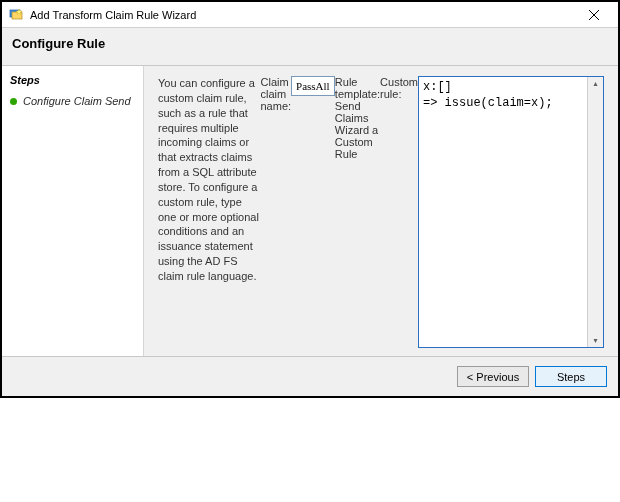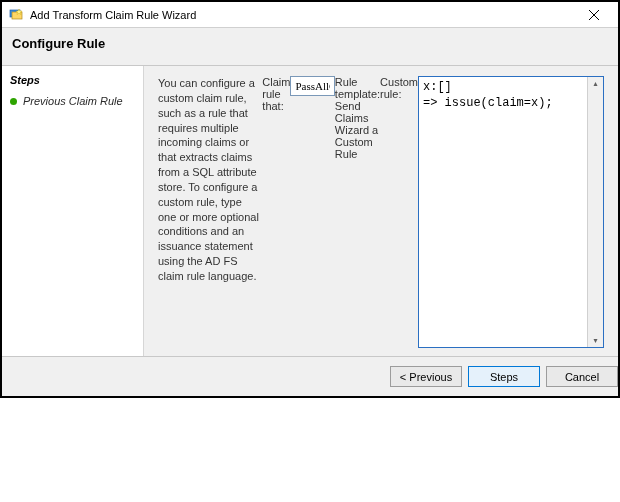--- a/index.html
+++ b/index.html
@@ -156,21 +156,21 @@
     padding: 2px 0;
     font-size: 8px;
     color: #606060;
   }
   .footer {
     height: 40px;
     border-top: 1px solid #c8c8c8;
     display: flex;
     justify-content: flex-end;
     align-items: center;
-    padding-right: 0;
+    padding-right: 11px;
     gap: 6px;
     background: #f0f0f0;
   }
   .btn {
     height: 21px;
     min-width: 72px;
     border: 1px solid #9c9c9c;
     background: #e9e9e9;
     font-family: inherit;
     font-size: 11px;
@@ -208,28 +208,28 @@
   <div class="header">
     <div class="header-title">Configure Rule</div>
   </div>
 
   <div class="body">
 
     <div class="sidebar">
       <div class="sidebar-heading">Steps</div>
       <div class="step">
         <span class="bullet"></span>
-        <span class="step-current">Previous Claim Rule</span>
+        <span class="step-current">Configure Claim Send</span>
       </div>
     </div>
 
     <div class="main">
       <div class="desc">You can configure a custom claim rule, such as a rule that requires multiple incoming claims or that extracts claims from a SQL attribute store. To configure a custom rule, type one or more optional conditions and an issuance statement using the AD FS claim rule language.</div>
 
-      <div class="label">Claim rule that:</div>
+      <div class="label">Claim claim name:</div>
       <input type="text" class="text-input" value="PassAllClaims" style="">
 
       <div class="tmpl">Rule template: Send Claims Wizard a Custom Rule</div>
 
       <div class="custom-label">Custom rule:</div>
 
       <div class="textarea-wrap">
         <textarea class="custom-textarea" style="">x:[]
 =&gt; issue(claim=x);</textarea>
         <div class="textarea-scrollbar">
@@ -237,16 +237,15 @@
           <span>▾</span>
         </div>
       </div>
     </div>
 
   </div>
 
   <div class="footer">
     <button class="btn">&lt; Previous</button>
     <button class="btn default">Steps</button>
-    <button class="btn">Cancel</button>
   </div>
 
 </div>
 
 </body></html>

